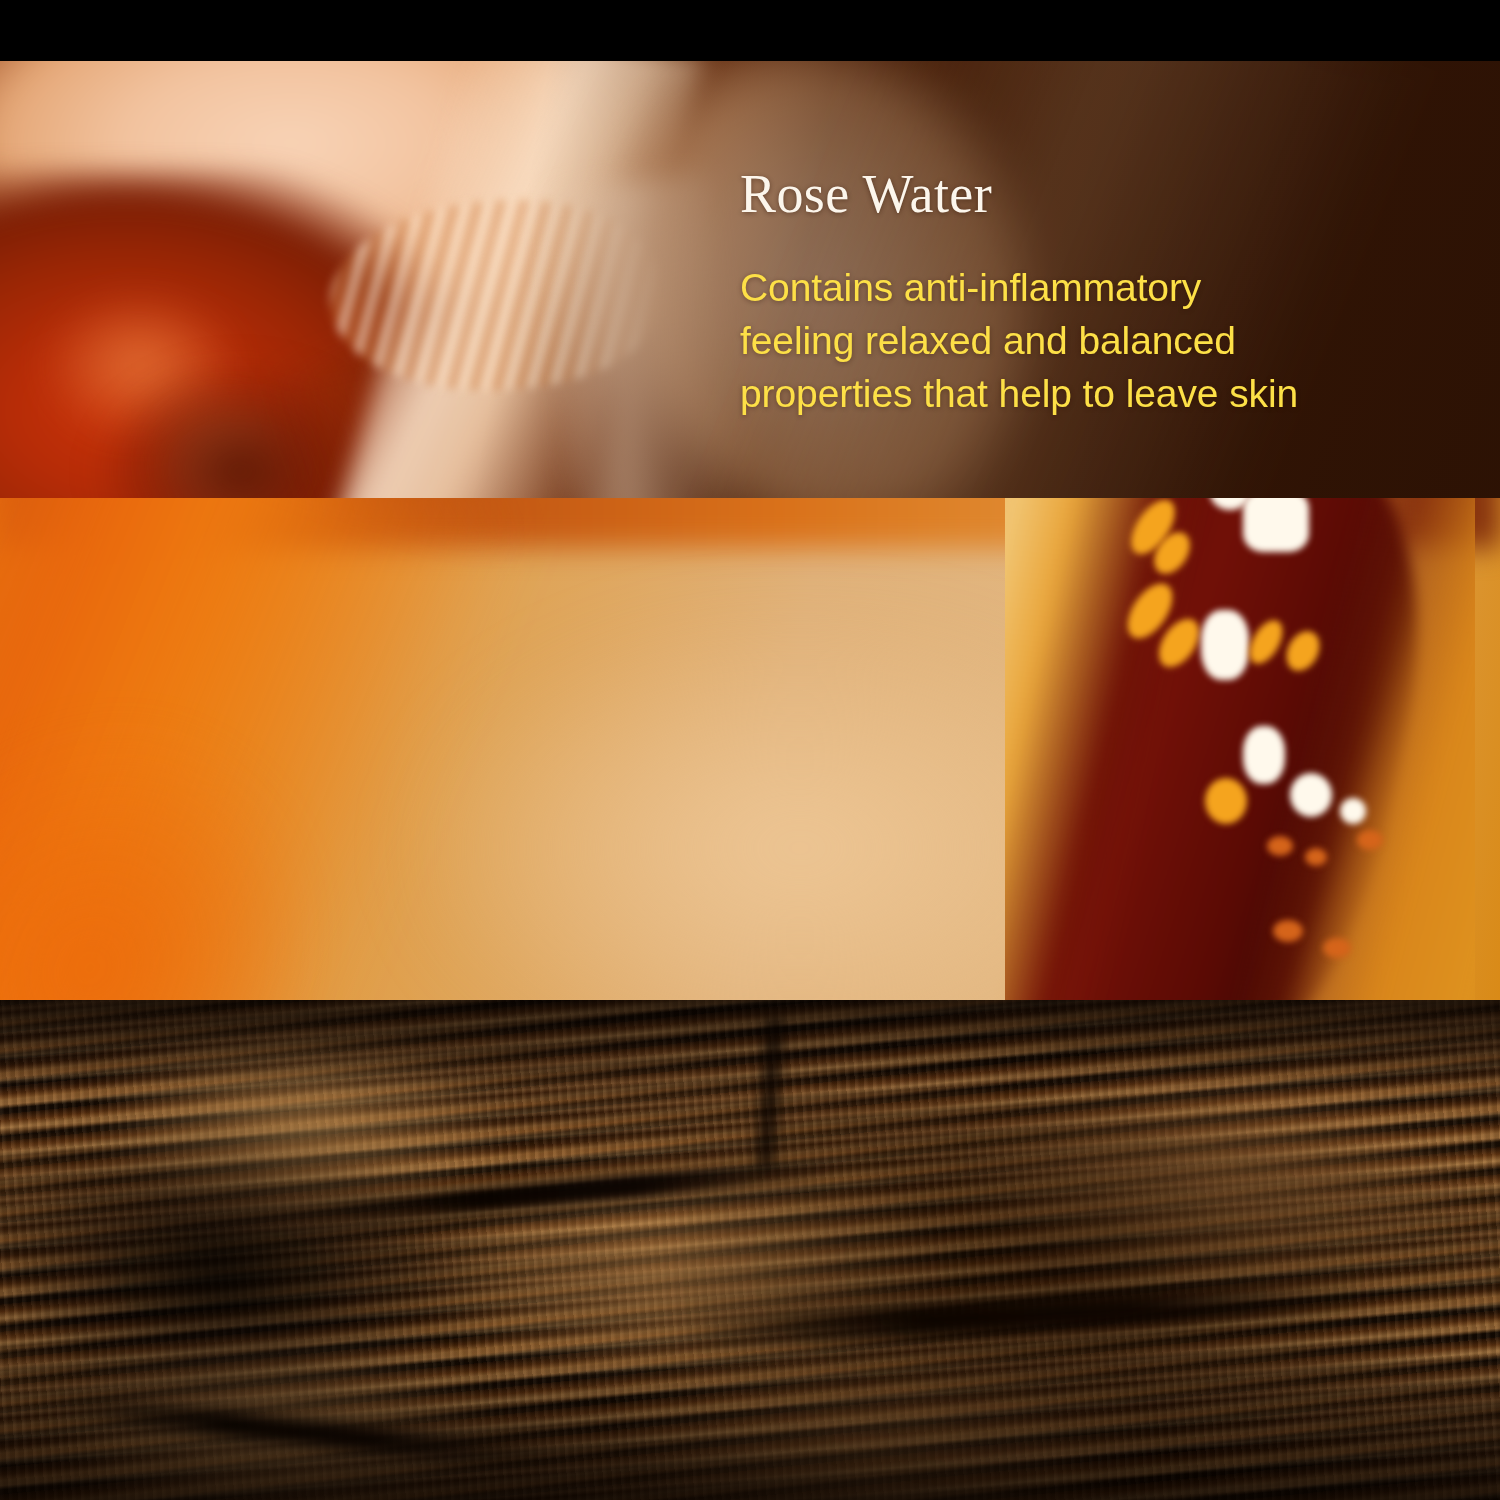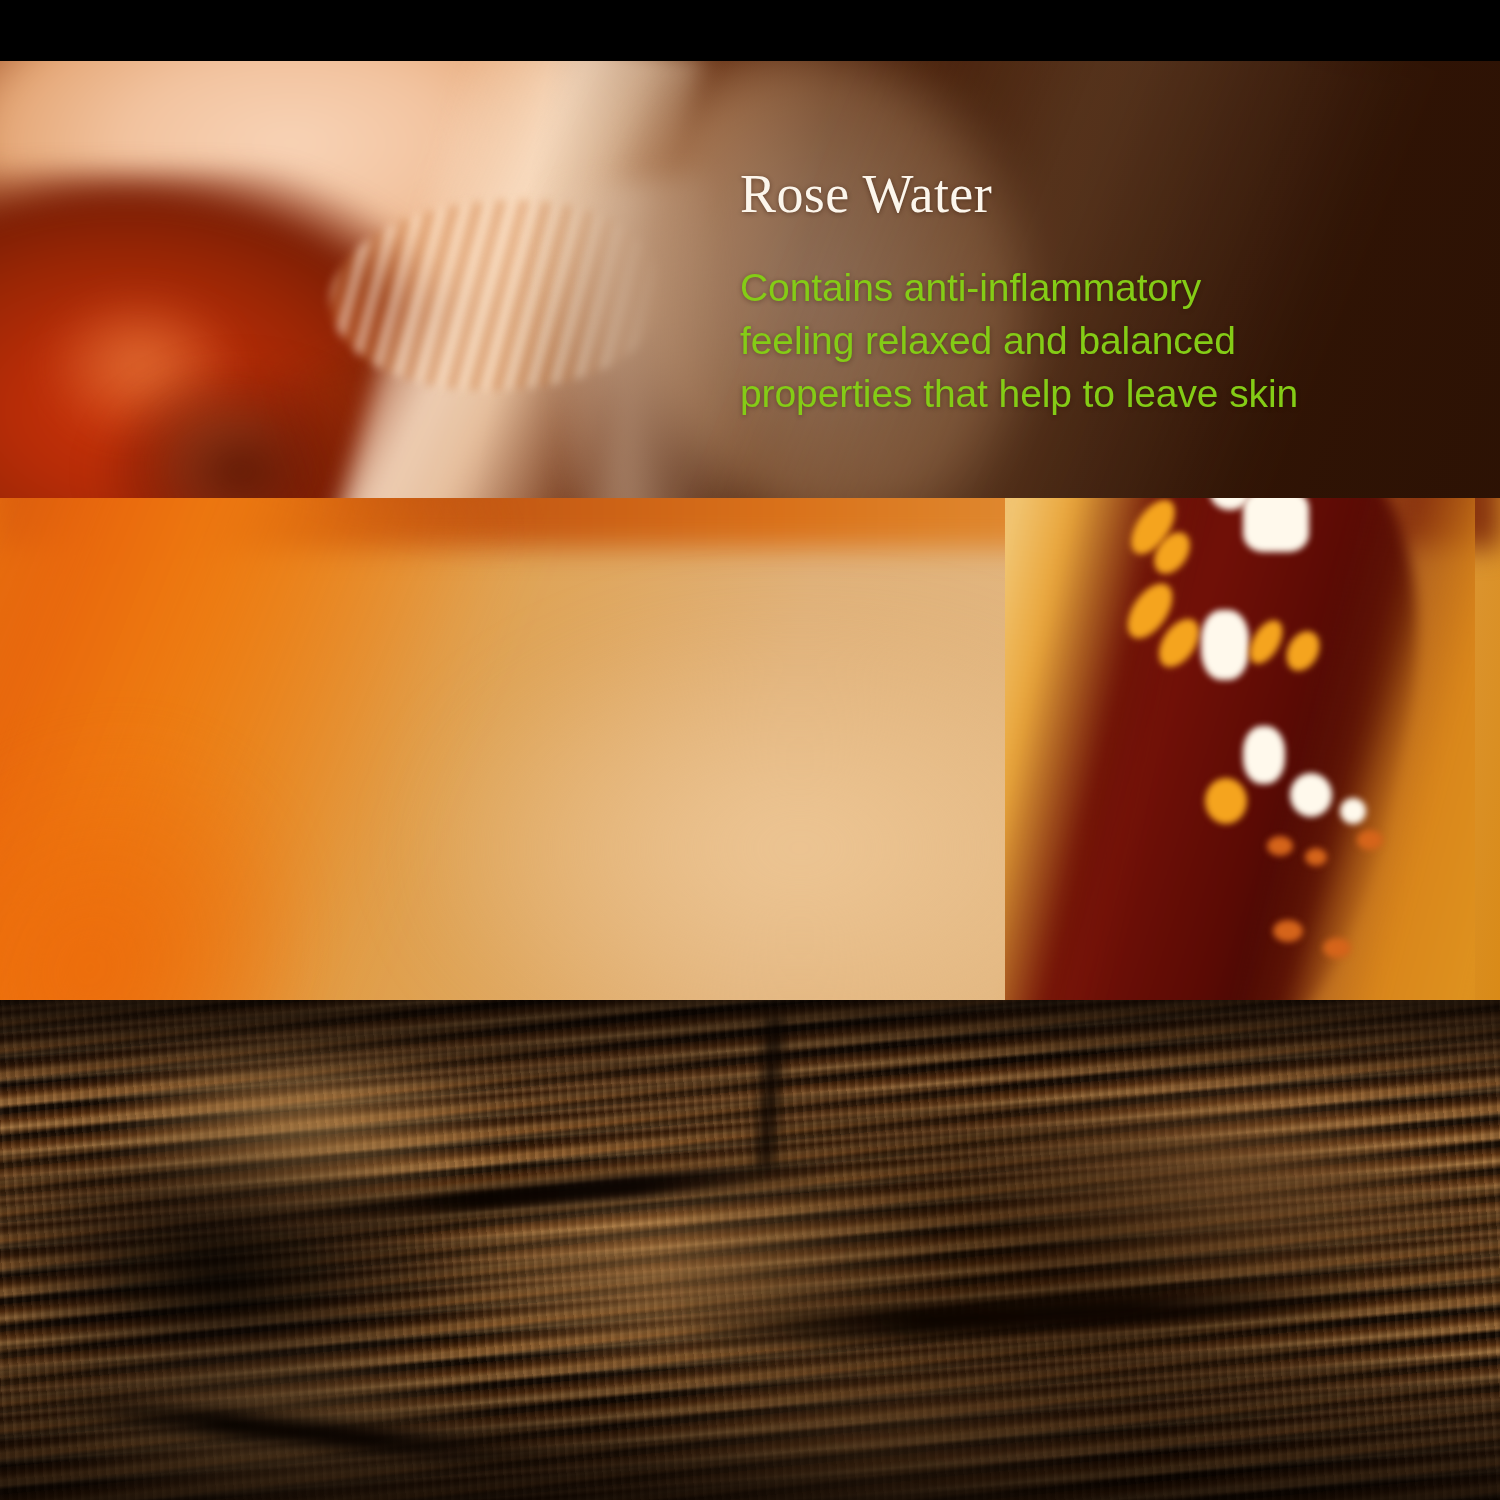--- a/index.html
+++ b/index.html
@@ -38,21 +38,21 @@
     letter-spacing:0.4px;
     color:#FCF6EC;
     white-space:nowrap;
     text-shadow:0 1px 5px rgba(40,14,0,.45);
   }
   .ingredient-desc {
     font-family:"Liberation Sans", "DejaVu Sans", sans-serif;
     font-weight:300;
     font-size:39px;
     line-height:53px;
-    color:#84cc16;
+    color:#fde047;
     letter-spacing:-0.1px;
     text-shadow:0 1px 5px rgba(40,14,0,.40);
   }
   .ingredient-desc span { display:block; }
 
   
   #panel-rose { top:16px; height:644px;margin-top:45px; }
   #panel-rose .panel-bg {
     background:
       linear-gradient(118deg,

